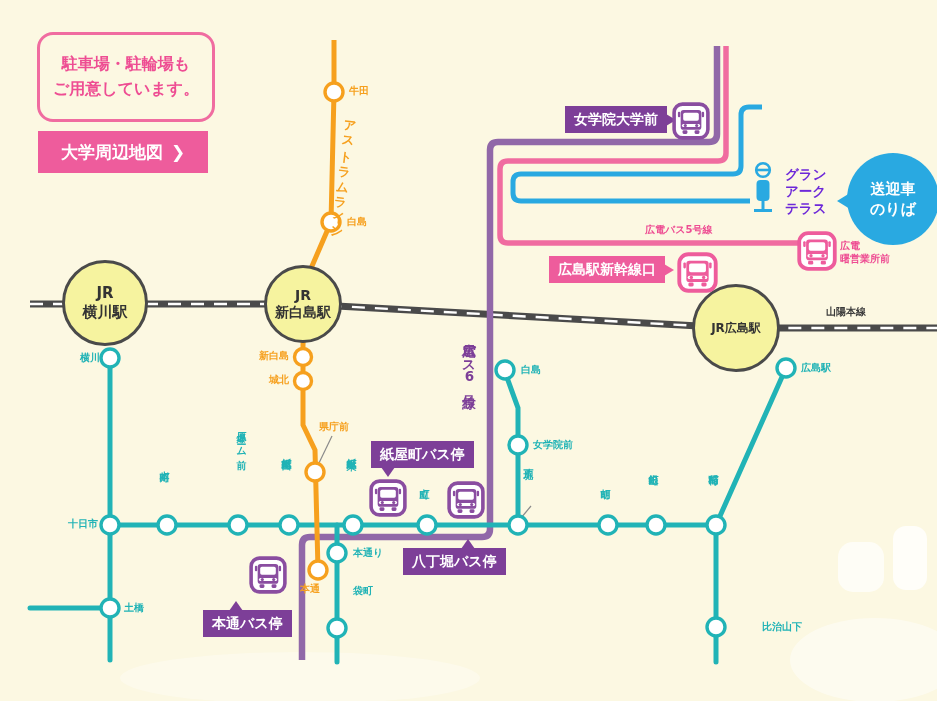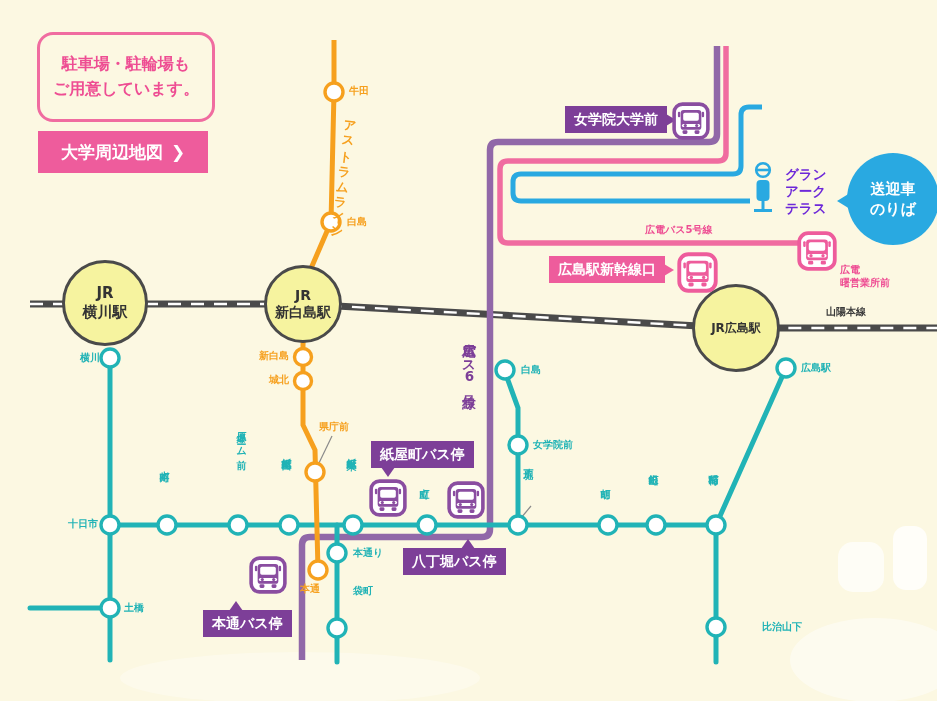--- a/index.html
+++ b/index.html
@@ -198,21 +198,21 @@
     <div>アーク</div>
     <div>テラス</div>
   </div>
   <div id="shuttle-bubble">
     <span>送迎車</span>
     <span>のりば</span>
   </div>
 
   <div class="lbl pinktx s13" style="left:645px;top:223px;">広電バス5号線</div>
   <div class="lbl purpletx vlabel" style="left:462px;top:333px;font-size:13.5px;">広電バス6号線</div>
-  <div class="lbl pinktx s13 multi" style="left:840px;top:240px;margin-top:24px;">
+  <div class="lbl pinktx s13 multi" style="left:840px;top:240px;">
     <div>広電</div>
     <div>曙営業所前</div>
   </div>
 
   <div class="lbl darktx s13" style="left:826px;top:305px;">山陽本線</div>
 
   <div class="lbl orange vlabel astram-rot" style="left:345px;top:112px;">アストラムライン</div>
   <div class="lbl orange s13" style="left:349px;top:84px;">牛田</div>
   <div class="lbl orange s13" style="left:347px;top:215px;">白島</div>
   <div class="lbl orange s13" style="left:239px;top:349px;width:50px;text-align:right;">新白島</div>

